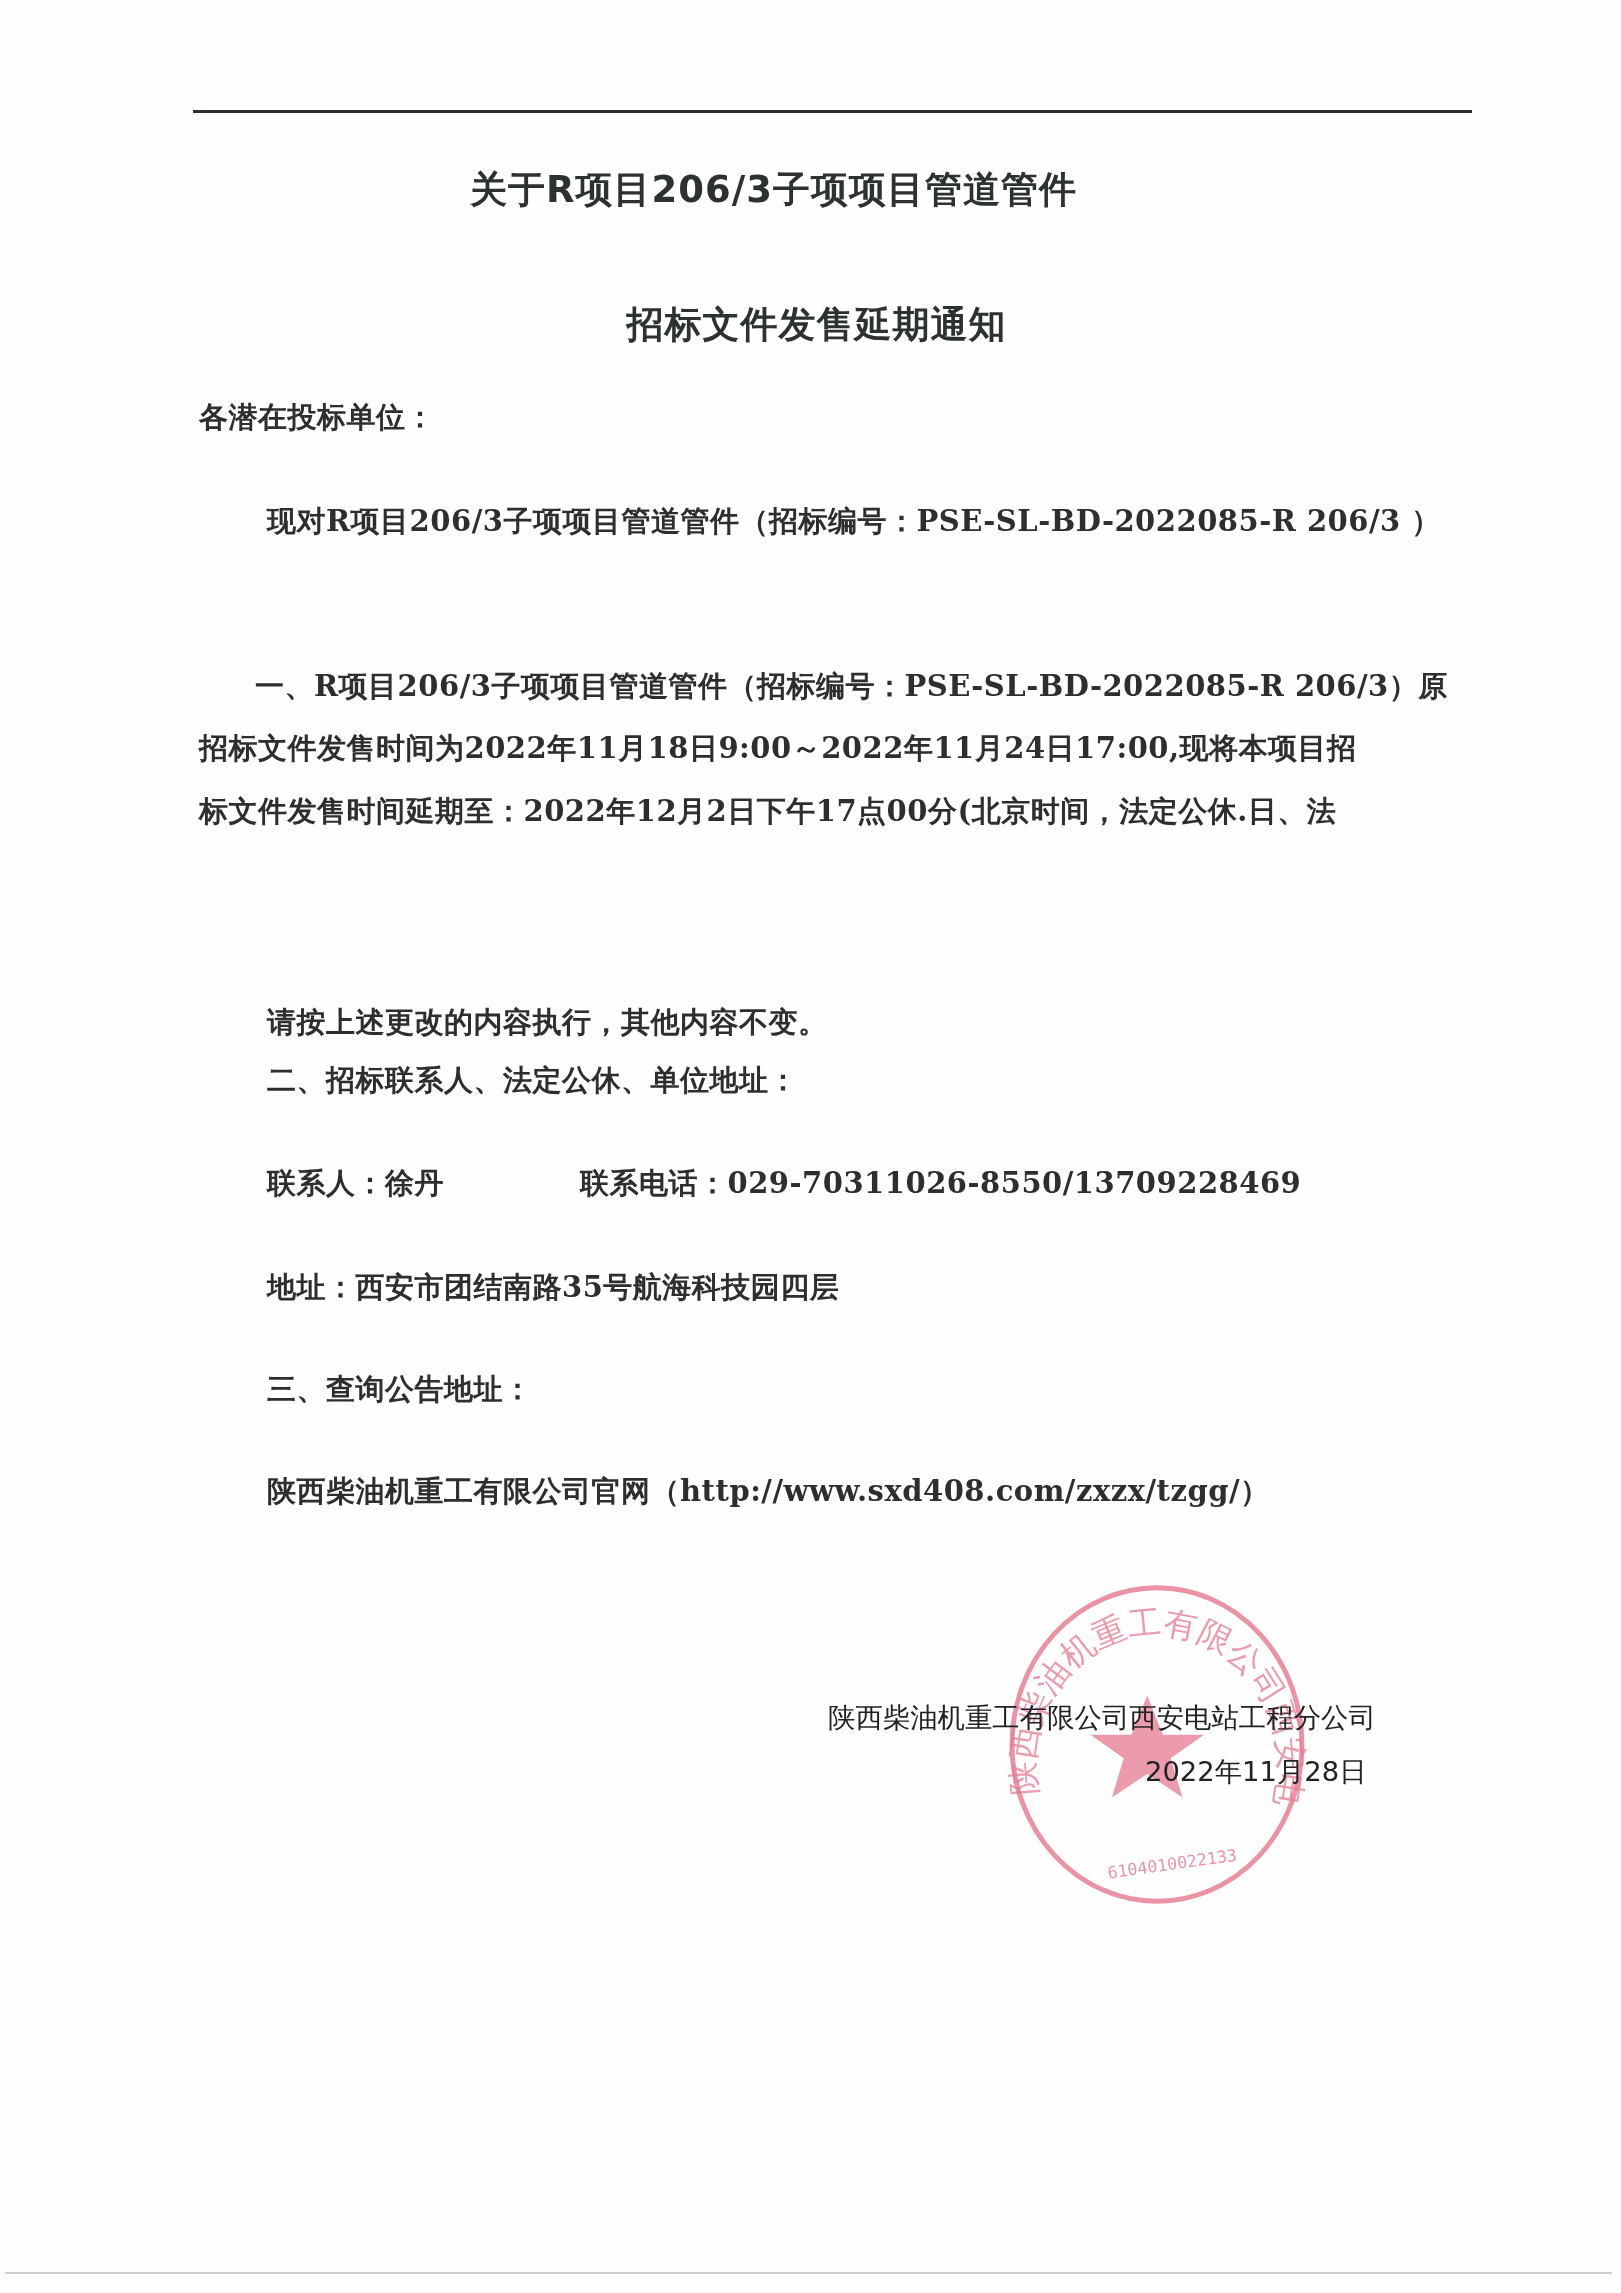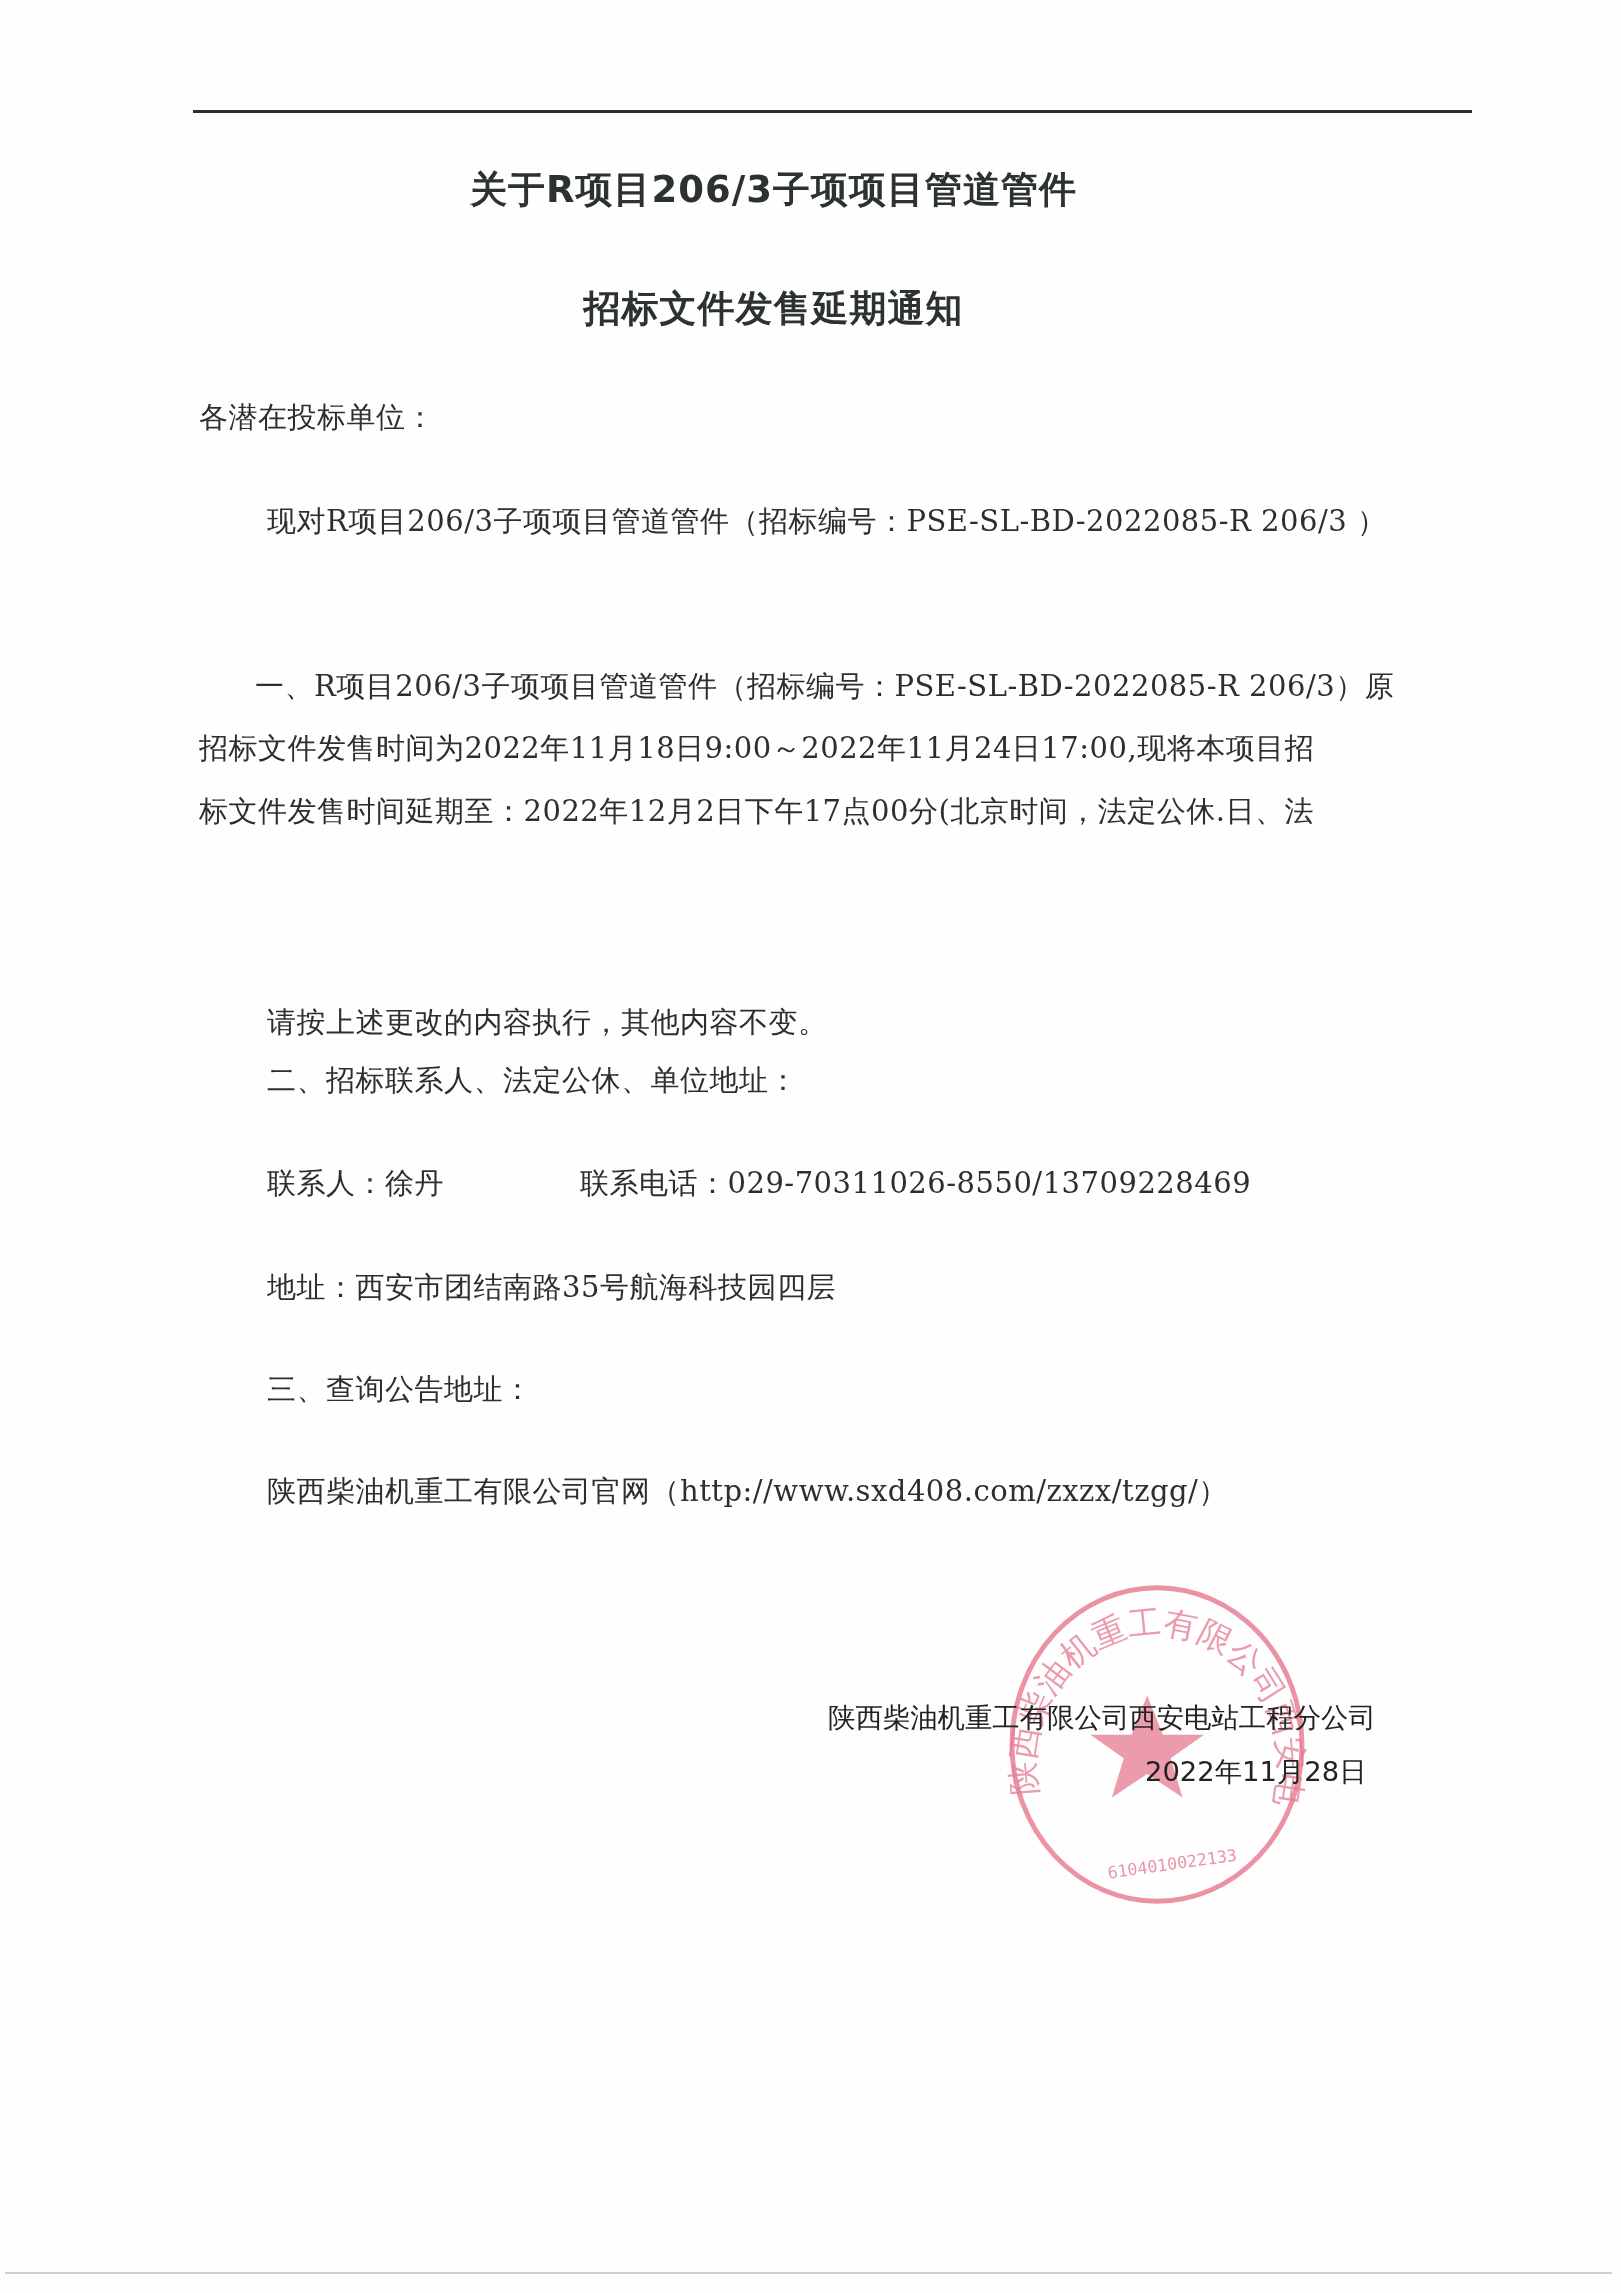--- a/index.html
+++ b/index.html
@@ -5,22 +5,22 @@
   html, body { margin: 0; padding: 0; background: #ffffff; }
   body { width: 1621px; height: 2294px; position: relative; overflow: hidden;
          font-family: "DejaVu Serif", "Liberation Serif", serif; color: #2a2a2a; }
   .page { position: absolute; left: 0; top: 0; width: 1621px; height: 2294px; background: #fefefe; }
   .top-rule { position: absolute; left: 193px; top: 110px; width: 1279px; height: 2.9px; background: #2b2f2f; }
   .bottom-rule { position: absolute; left: 4.9px; top: 2272px; width: 1607px; height: 2px; background: #cfcfcf; }
   .title { position: absolute; left: 0; width: 1547px; text-align: center;
            font-family: "DejaVu Sans", "Liberation Sans", sans-serif; font-weight: bold;
            font-size: 37px; color: #2c3232; letter-spacing: 1px; }
   .t1 { top: 165px; }
-  .t2 { top: 284px; }
-  .line { position: absolute; font-size: 29px; white-space: nowrap; color: #2e2e2e; letter-spacing: 0.5px; }
+  .t2 { top: 300px; padding-left: 43px; }
+  .line { position: absolute; font-size: 29px; white-space: nowrap; color: #2e2e2e; letter-spacing: 0.5px; font-weight: bold; }
   .stamp { position: absolute; left: 1000px; top: 1578px; width: 314px; height: 333px; pointer-events: none; }
   .sig { position: absolute; font-size: 27.4px; color: #222; white-space: nowrap; font-family: "DejaVu Sans", "Liberation Sans", sans-serif; }
 </style>
 </head>
 <body>
 
 <div class="page">
   <div class="top-rule"></div>
 
   <div class="title t1">关于R项目206/3子项项目管道管件</div>

